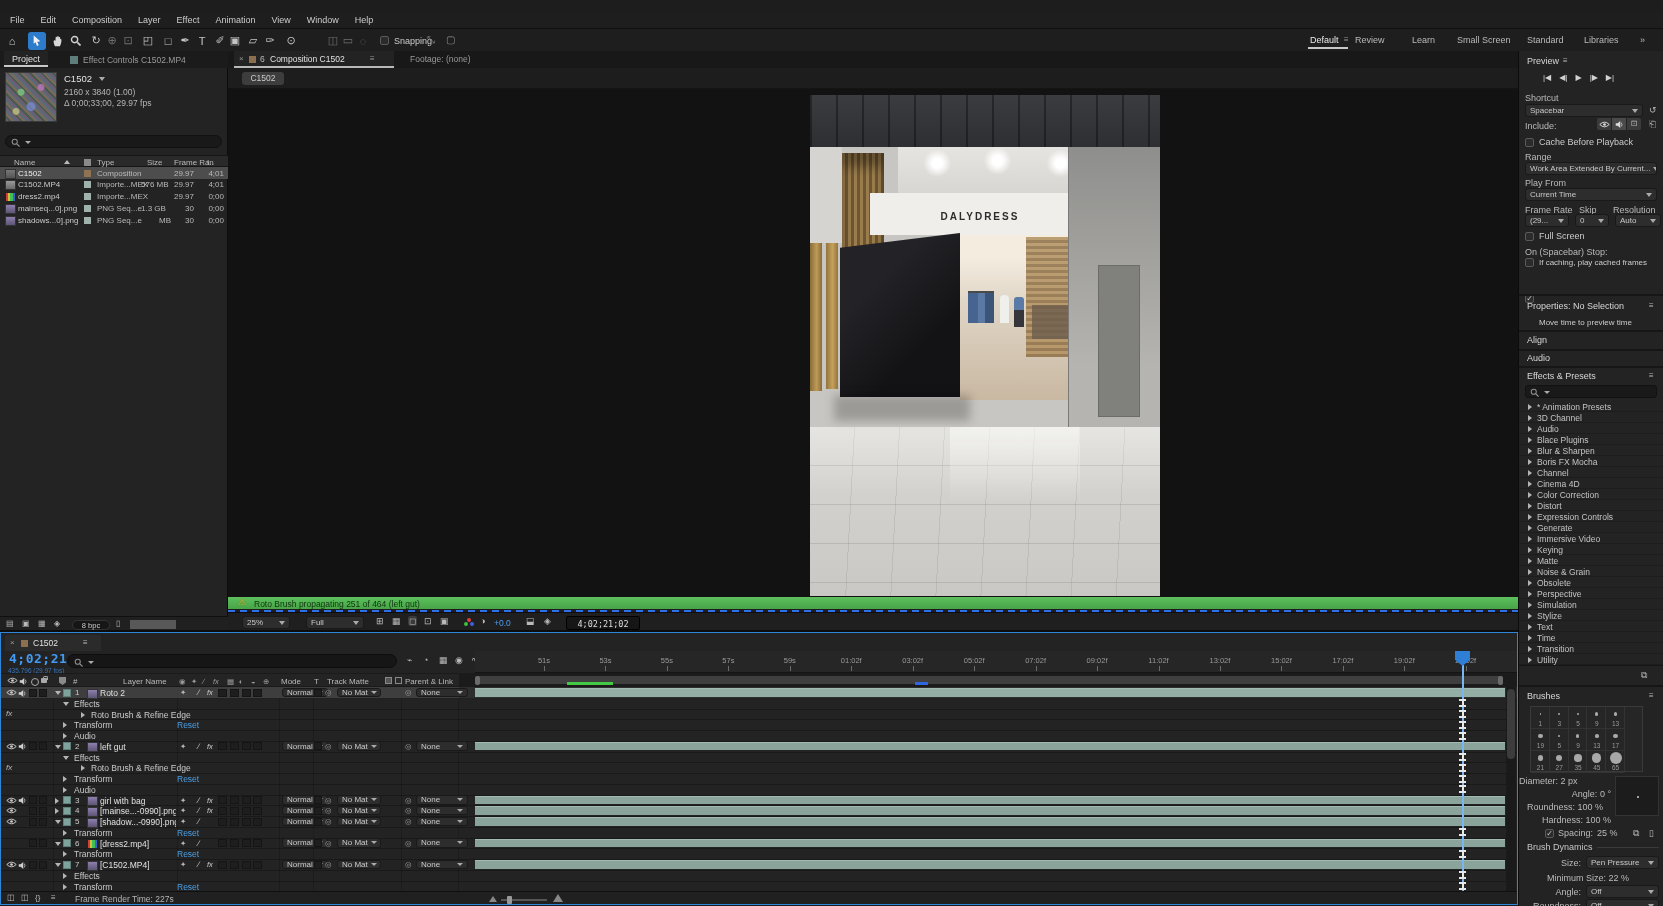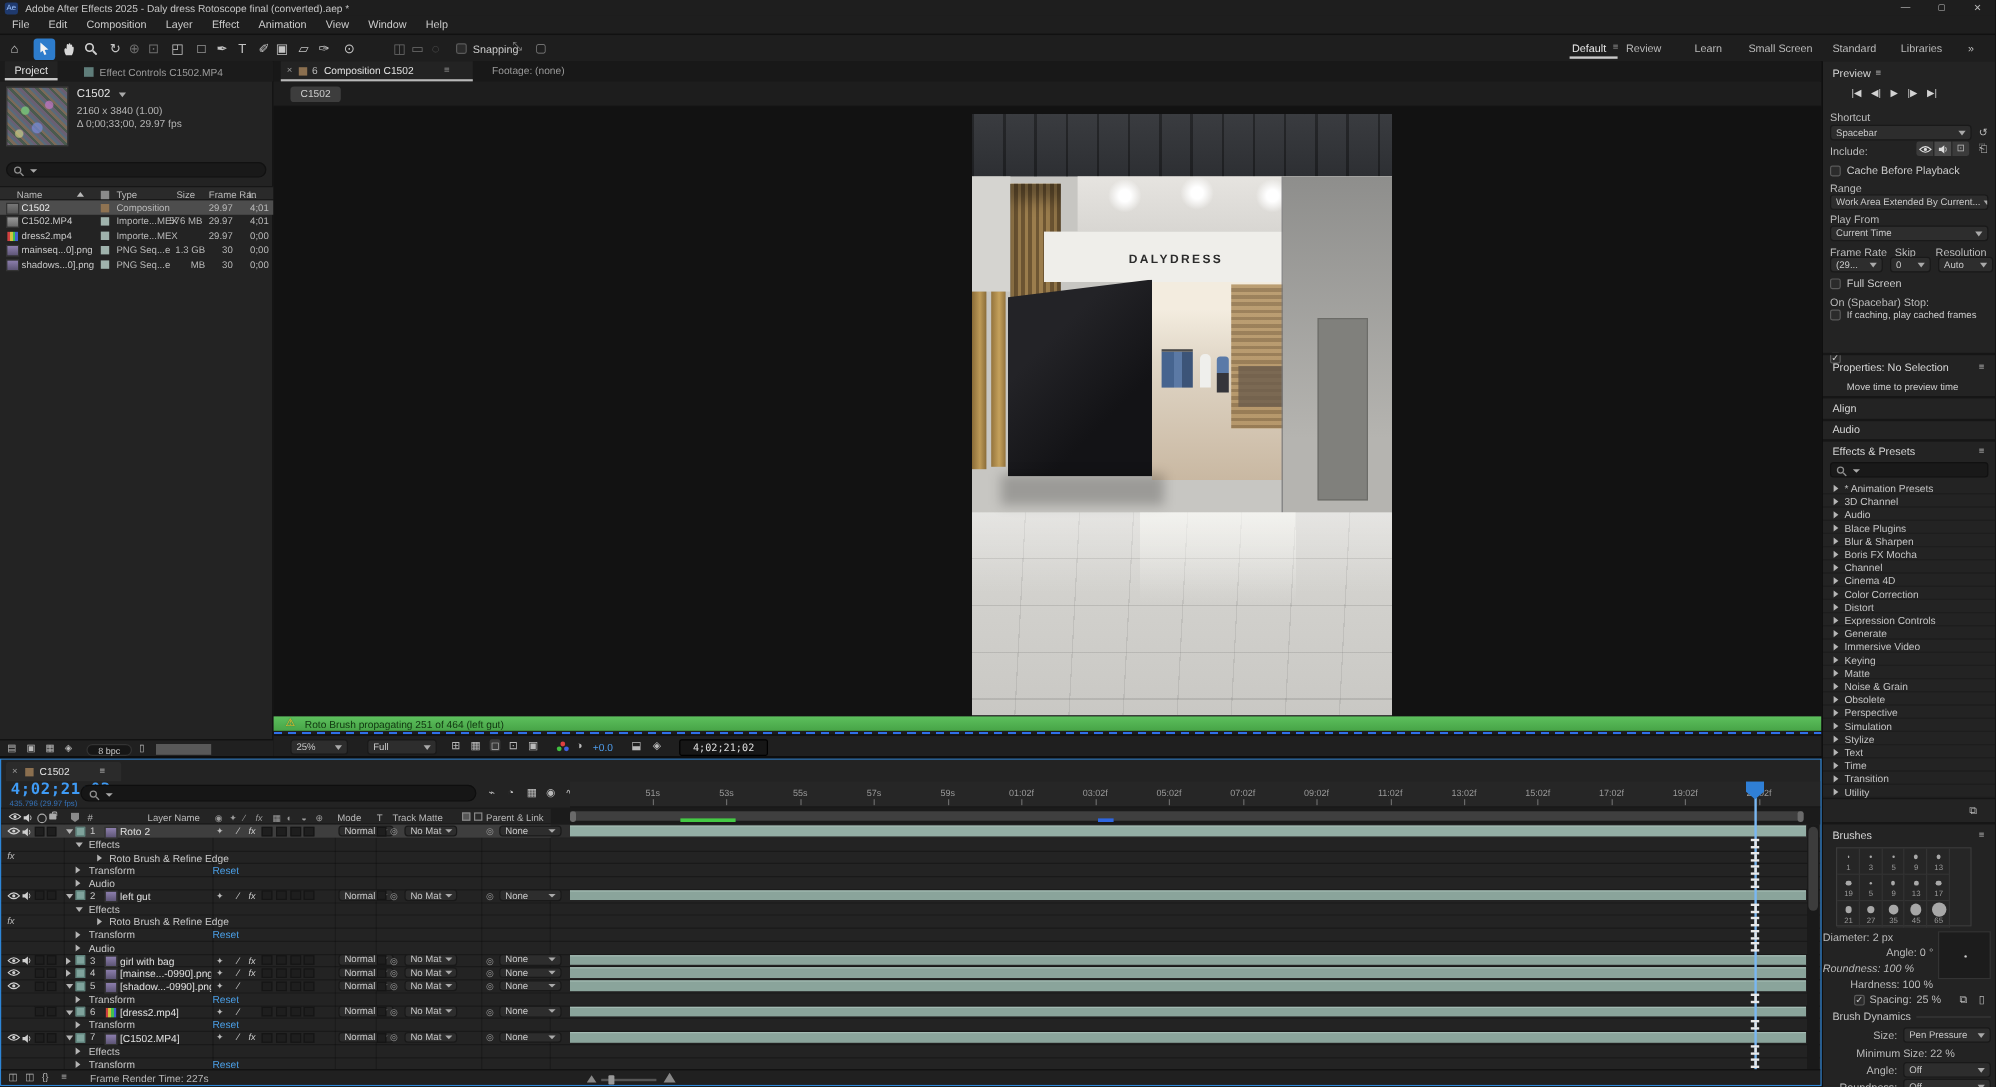--- a/index.html
+++ b/index.html
@@ -26,27 +26,20 @@
   .glyph{color:#b9b9b9;}
   svg{display:block;}
   .tick-label{color:#9a9a9a;font-size:7.5px;transform:translateX(-50%);white-space:nowrap;}
   .seprow{border-bottom:1px solid rgba(0,0,0,0.28);}
 </style>
 </head>
 <body>
 
 <div id="app">
 
-  <div class="abs" style="left:0;top:0;width:1663px;height:13px;background:#1e1e1e;">
-    <div class="abs" style="left:4px;top:1.5px;width:11px;height:10px;background:#1f3a6e;border-radius:2px;color:#9cc3ff;font-size:6.5px;text-align:center;line-height:10px;">Ae</div>
-    <div class="abs" style="left:21px;top:2px;font-size:8.5px;color:#c6c6c6;white-space:nowrap;">Adobe After Effects 2025 - Daly dress Rotoscope final (converted).aep *</div>
-    <div class="abs" style="left:1573px;top:0;width:30px;height:13px;text-align:center;font-size:8px;color:#bbb;line-height:12px;">—</div>
-    <div class="abs" style="left:1603px;top:0;width:30px;height:13px;text-align:center;font-size:7px;color:#bbb;line-height:13px;">▢</div>
-    <div class="abs" style="left:1633px;top:0;width:30px;height:13px;text-align:center;font-size:8px;color:#bbb;line-height:13px;">✕</div>
-  </div>
 
   <div class="abs" id="menubar" style="left:0;top:13px;width:1663px;height:16px;background:#1e1e1e;border-bottom:1px solid #101010;padding-left:2px;box-sizing:border-box;"><span class="menu-item">File</span><span class="menu-item">Edit</span><span class="menu-item">Composition</span><span class="menu-item">Layer</span><span class="menu-item">Effect</span><span class="menu-item">Animation</span><span class="menu-item">View</span><span class="menu-item">Window</span><span class="menu-item">Help</span></div>
 
   <div class="abs" id="toolbar" style="left:0;top:30px;width:1663px;height:21px;background:#1e1e1e;border-bottom:1px solid #0e0e0e;">
       <div class="tool abs " style="left: 3px; top: 1.5px;">⌂</div>
       <div class="tool abs active" style="left: 28px; top: 1.5px;">
         <svg width="10" height="13" viewBox="0 0 12 14">
           <path d="M2 1 L10 8 L6.3 8.4 L8 12.6 L6 13.5 L4.3 9.2 L2 11Z" fill="#f2f2f2"></path>
         </svg>
       </div>
@@ -153,21 +146,21 @@
           <div style="position: absolute; left: 97px; top: 1.5px; font-size: 8px; color: rgb(185, 185, 185); white-space: nowrap;">Importe...MEX</div>
           <div style="position: absolute; left: 141px; top: 1.5px; width: 30px; text-align: right; font-size: 8px; color: rgb(185, 185, 185);"></div>
           <div style="position: absolute; left: 172px; top: 1.5px; width: 22px; text-align: right; font-size: 8px; color: rgb(185, 185, 185);">29.97</div>
           <div style="position: absolute; left: 200px; top: 1.5px; width: 24px; text-align: right; font-size: 8px; color: rgb(185, 185, 185);">0;00</div>
         </div>
         <div style="position: absolute; left: 0px; top: 35.4px; width: 228px; height: 11.8px;">
           <div style="position: absolute; left: 5px; top: 1.5px; width: 9px; height: 8px; background: linear-gradient(rgb(141, 127, 174), rgb(93, 85, 117)); border: 1px solid rgb(51, 51, 51);"></div>
           <div style="position: absolute; left: 18px; top: 1.5px; font-size: 8px; color: rgb(201, 201, 201); white-space: nowrap;">mainseq...0].png</div>
           <div style="position: absolute; left: 84px; top: 2.5px; width: 7px; height: 7px; background: rgb(159, 178, 172);"></div>
           <div style="position: absolute; left: 97px; top: 1.5px; font-size: 8px; color: rgb(185, 185, 185); white-space: nowrap;">PNG Seq...e</div>
-          <div style="position: absolute; left: 141px; top: 1.5px; width: 30px; text-align: right; font-size: 8px; color: rgb(185, 185, 185);">1.3 GB</div>
+          <div style="position: absolute; left: 141px; top: 1.5px; width: 30px; font-size: 8px; color: rgb(185, 185, 185);">1.3 GB</div>
           <div style="position: absolute; left: 172px; top: 1.5px; width: 22px; text-align: right; font-size: 8px; color: rgb(185, 185, 185);">30</div>
           <div style="position: absolute; left: 200px; top: 1.5px; width: 24px; text-align: right; font-size: 8px; color: rgb(185, 185, 185);">0;00</div>
         </div>
         <div style="position: absolute; left: 0px; top: 47.2px; width: 228px; height: 11.8px;">
           <div style="position: absolute; left: 5px; top: 1.5px; width: 9px; height: 8px; background: linear-gradient(rgb(141, 127, 174), rgb(93, 85, 117)); border: 1px solid rgb(51, 51, 51);"></div>
           <div style="position: absolute; left: 18px; top: 1.5px; font-size: 8px; color: rgb(201, 201, 201); white-space: nowrap;">shadows...0].png</div>
           <div style="position: absolute; left: 84px; top: 2.5px; width: 7px; height: 7px; background: rgb(159, 178, 172);"></div>
           <div style="position: absolute; left: 97px; top: 1.5px; font-size: 8px; color: rgb(185, 185, 185); white-space: nowrap;">PNG Seq...e</div>
           <div style="position: absolute; left: 141px; top: 1.5px; width: 30px; text-align: right; font-size: 8px; color: rgb(185, 185, 185);">MB</div>
           <div style="position: absolute; left: 172px; top: 1.5px; width: 22px; text-align: right; font-size: 8px; color: rgb(185, 185, 185);">30</div>
@@ -524,21 +517,21 @@
         <div style="position: absolute; left: 75.2px; top: 44px; width: 18.8px; height: 22px; border-right: 1px solid rgb(51, 51, 51); border-bottom: 1px solid rgb(51, 51, 51); box-sizing: border-box;">
           <div style="position: absolute; left: 3.4px; top: 1px; width: 12px; height: 12px; border-radius: 50%; background: rgb(168, 168, 168); filter: blur(0.5px);"></div>
           <div style="position: absolute; left: 0px; top: 13px; width: 18.8px; text-align: center; font-size: 6.5px; color: rgb(154, 154, 154);">65</div>
         </div>
       </div>
     <div class="abs" style="left:96px;top:725px;width:44px;height:40px;background:#1c1c1c;border:1px solid #333;box-sizing:border-box;">
       <i class="abs" style="left:21px;top:19px;width:2px;height:2px;background:#cfcfcf;border-radius:50%;"></i>
     </div>
     <div class="abs" style="left:0px;top:725px;width:92px;text-align:left;color:#bbb;"><span>Diameter:</span> <span>2 px</span></div>
     <div class="abs" style="left:0px;top:738px;width:92px;text-align:right;color:#bbb;"><span>Angle:</span> <span>0 °</span></div>
-    <div class="abs" style="left:0px;top:751px;width:92px;text-align:left;color:#bbb;font-style:italic;"><span>Roundness:</span> <span>100 %</span></div>
+    <div class="abs" style="left:0px;top:751px;width:92px;text-align:center;color:#bbb;"><span>Roundness:</span> <span>100 %</span></div>
     <div class="abs" style="left:0px;top:764px;width:92px;text-align:right;color:#bbb;"><span>Hardness:</span> <span>100 %</span></div>
     <div class="abs" style="left:26px;top:777px;display:flex;gap:4px;align-items:center;">
       <span class="chk on"></span>
       <span style="color:#bbb;">Spacing:</span>
       <span style="color:#bbb;">25 %</span>
     </div>
     <span class="abs glyph" style="left:114px;top:777px;font-size:9px;">⧉</span>
     <span class="abs glyph" style="left:130px;top:777px;font-size:9px;">▯</span>
     <div class="abs" style="left:8px;top:791px;color:#c4c4c4;">Brush Dynamics</div>
     <div class="abs" style="left:78px;top:796px;width:62px;height:1px;background:#3a3a3a;"></div>

